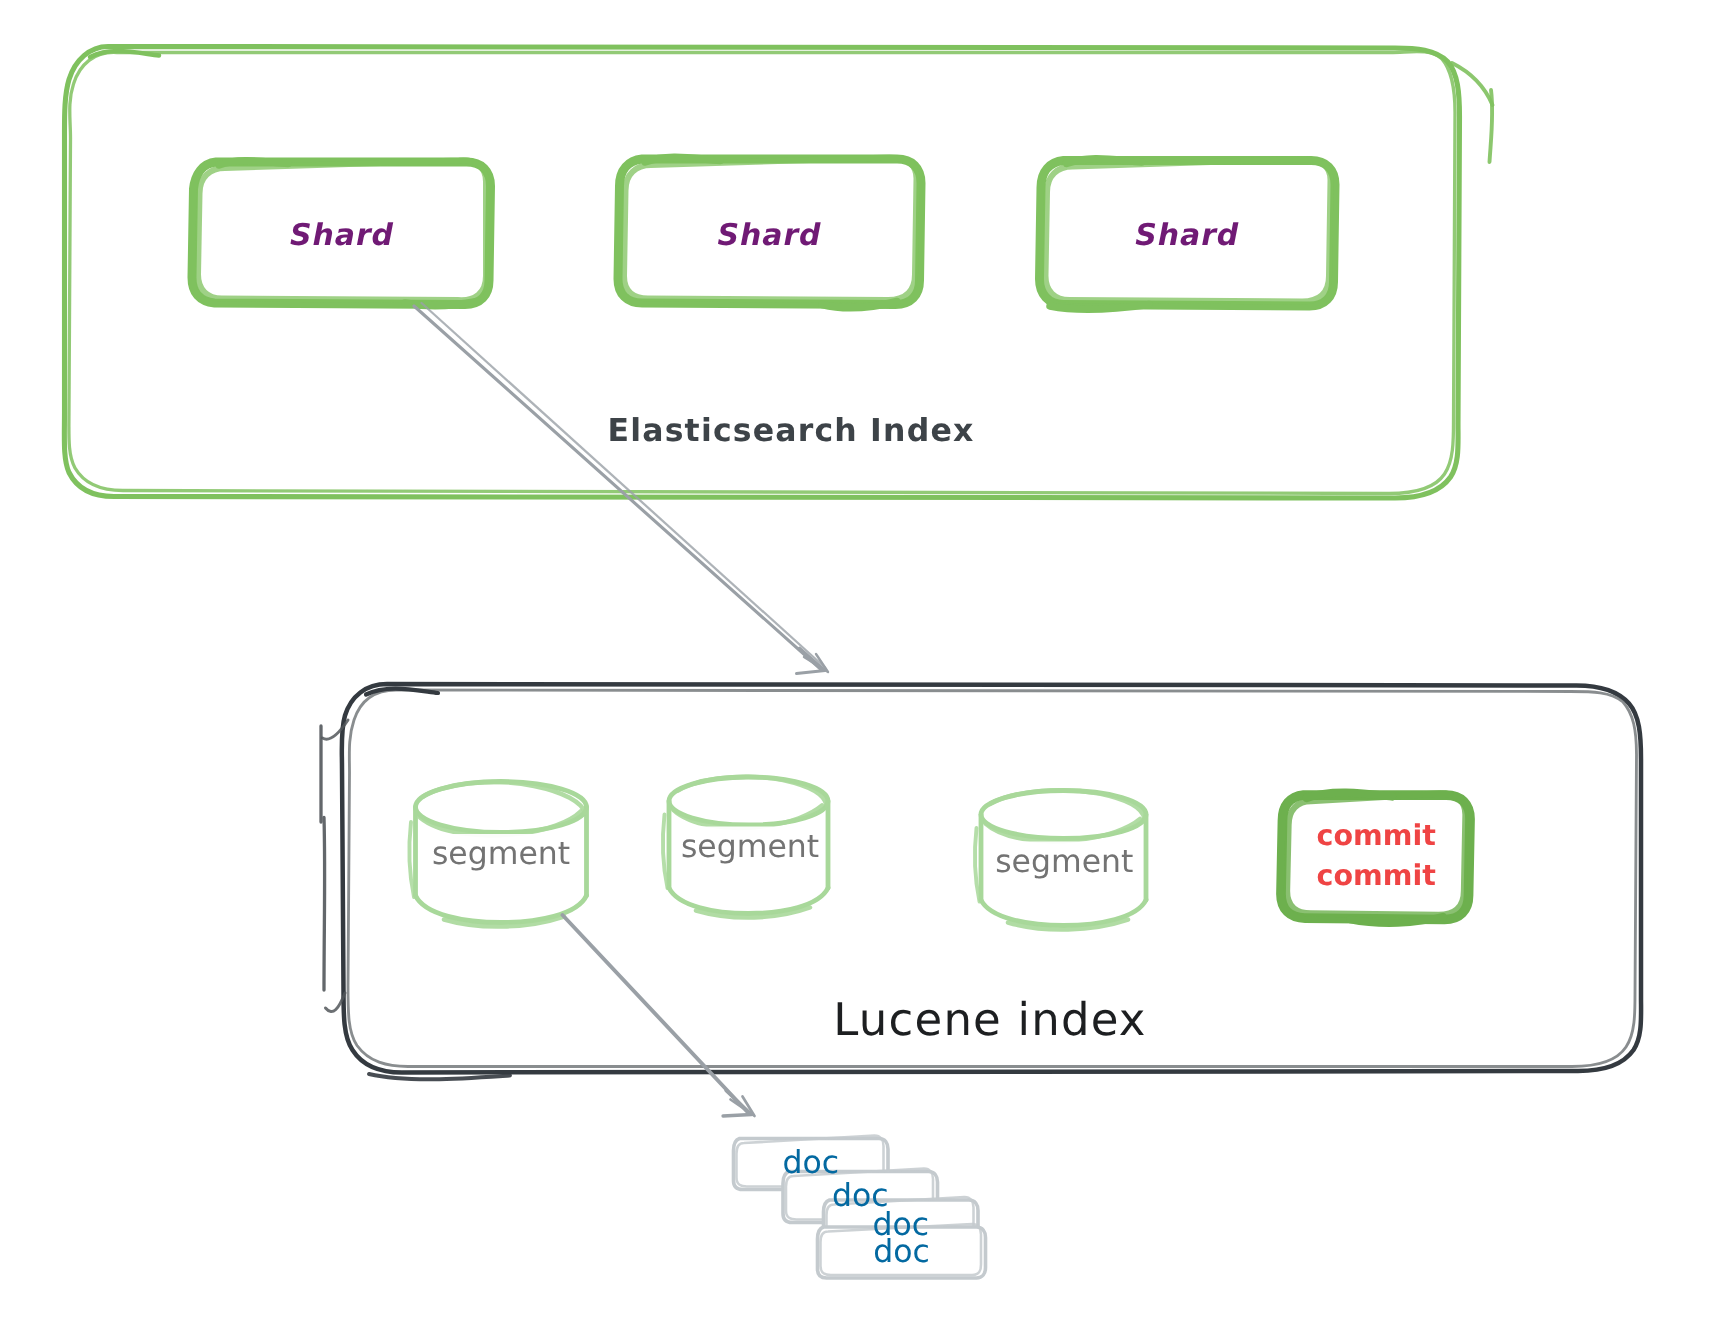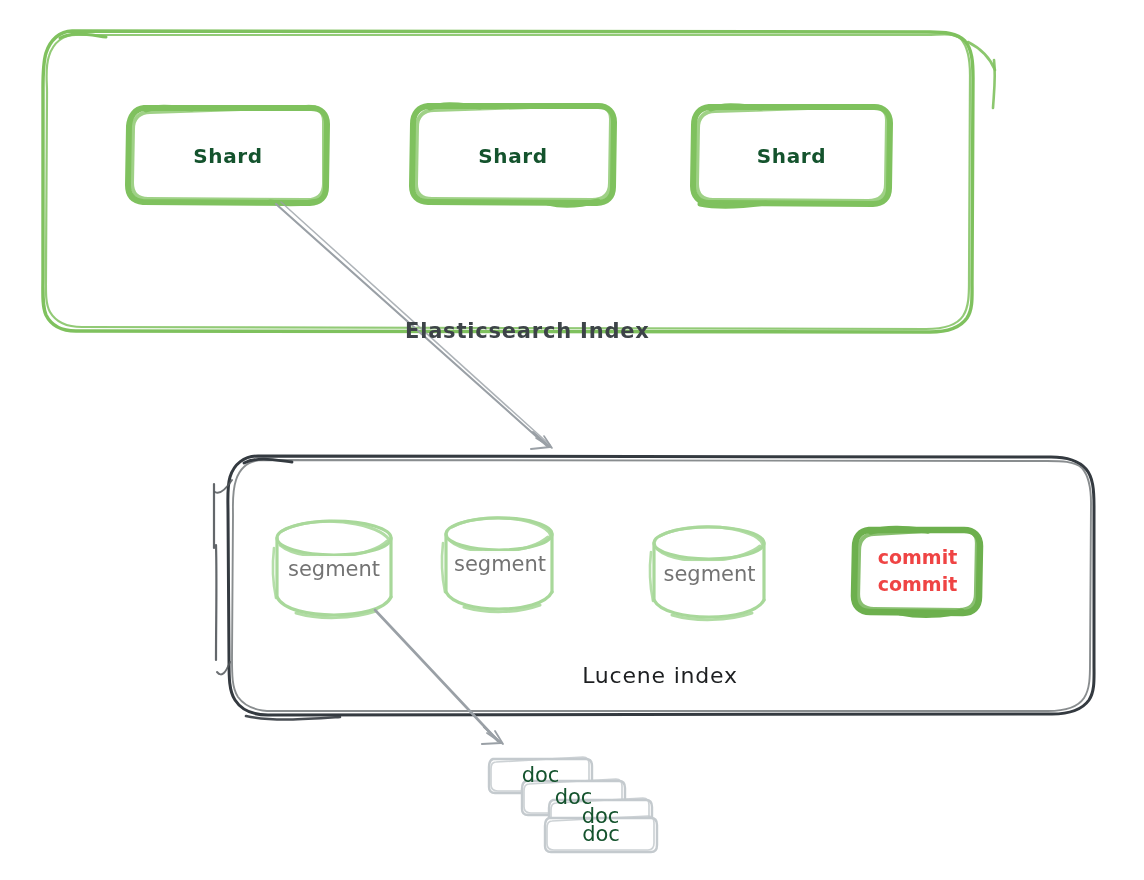--- a/index.html
+++ b/index.html
@@ -13,26 +13,26 @@
   svg.canvas{position:absolute;left:0;top:0;width:1144px;height:880px;}
   .label{
     position:absolute;
     font-family:"DejaVu Sans", sans-serif;
     color:#343a40;
     white-space:pre;
     text-align:center;
     line-height:1.18;
     user-select:none;
   }
-  .lbl-shard{font-size:20px;font-weight:600;letter-spacing:.6px;color:#14532d;}
+  .lbl-shard{font-size:20px;font-weight:600;letter-spacing:.6px;color:#701a75;font-style:italic;}
   .lbl-container{font-size:21px;font-weight:600;letter-spacing:.8px;color:#3d4348;}
-  .lbl-lucene{font-size:22px;font-weight:400;letter-spacing:.8px;color:#1d1f21;}
+  .lbl-lucene{font-size:30px;font-weight:400;letter-spacing:.8px;color:#1d1f21;}
   .lbl-segment{font-size:21px;font-weight:400;color:#737373;}
   .lbl-commit{font-size:19px;font-weight:600;line-height:1.28;color:#ef4444;}
-  .lbl-doc{font-size:21px;font-weight:400;color:#14532d;}
+  .lbl-doc{font-size:21px;font-weight:400;color:#0369a1;}
 </style>
 </head>
 <body>
 
 <div id="diagram-root">
 
   <svg class="canvas" viewBox="0 0 1144 880">
 
     <g>
       <path d="M72 31 C 60 31, 50 40, 46 53 C 43 63, 43 76, 43 88
@@ -176,21 +176,21 @@
                  L 648 850 C 653 850, 654 847, 654 843 L 654 823 C 654 819, 652 816, 648 816 Z" fill="none" stroke="#c4cace" stroke-width="1.7" stroke-linecap="round" stroke-linejoin="round" opacity="0.85"></path>
       </g>
     </g>
 
   </svg>
 
   <div class="label lbl-shard" style="left:128px;top:145px;width:200px;">Shard</div>
   <div class="label lbl-shard" style="left:412px;top:145px;width:202px;">Shard</div>
   <div class="label lbl-shard" style="left:693px;top:145px;width:197px;">Shard</div>
 
-  <div class="label lbl-container" style="left:405px;top:275px;width:240px;margin-top:44px;">Elasticsearch Index</div>
+  <div class="label lbl-container" style="left:405px;top:275px;width:240px;">Elasticsearch Index</div>
 
   <div class="label lbl-segment" style="left:284px;top:557px;width:100px;">segment</div>
   <div class="label lbl-segment" style="left:453px;top:552px;width:94px;">segment</div>
   <div class="label lbl-segment" style="left:661px;top:562px;width:97px;">segment</div>
 
   <div class="label lbl-commit" style="left:855px;top:545px;width:125px;">commit</div>
   <div class="label lbl-commit" style="left:855px;top:572px;width:125px;">commit</div>
 
   <div class="label lbl-lucene" style="left:540px;top:663px;width:240px;">Lucene index</div>
 

